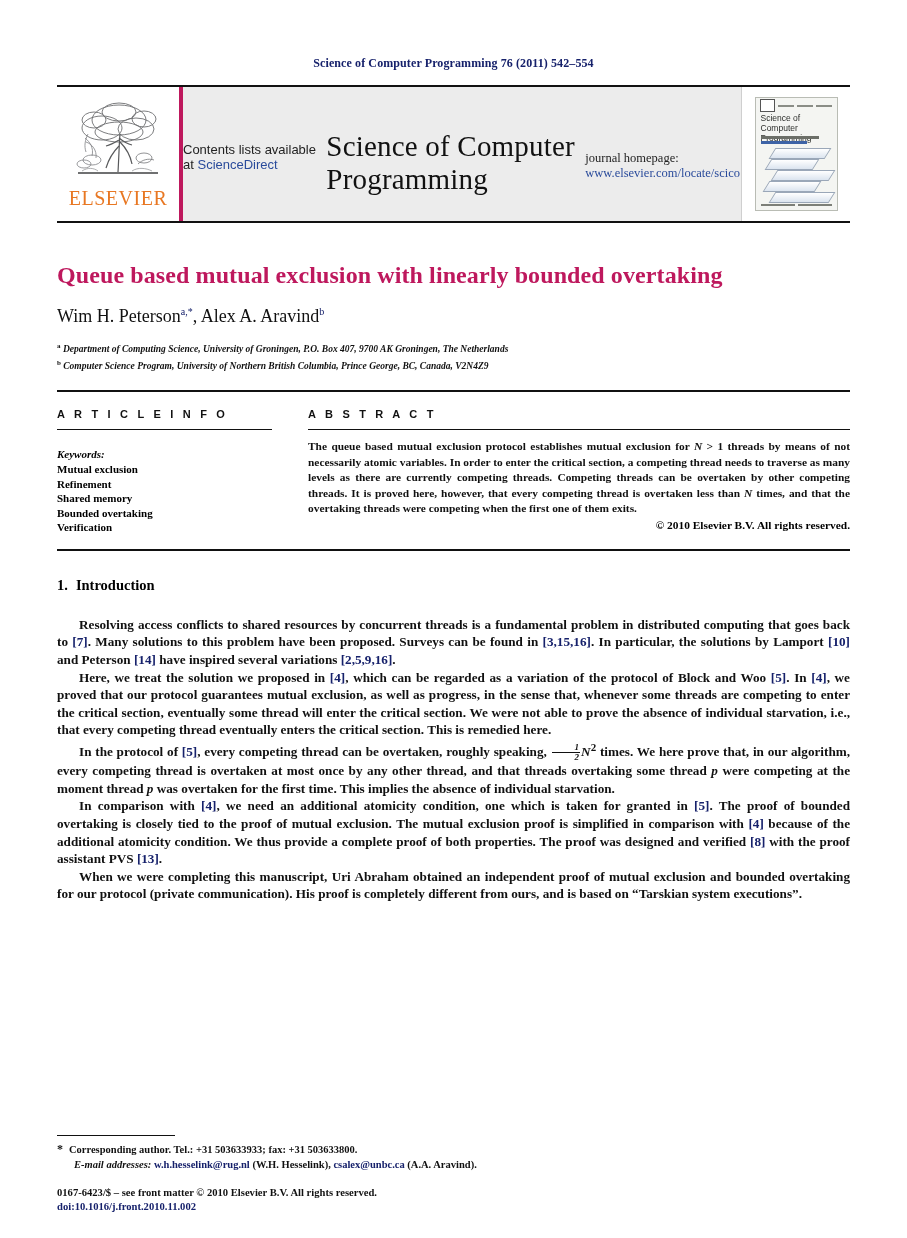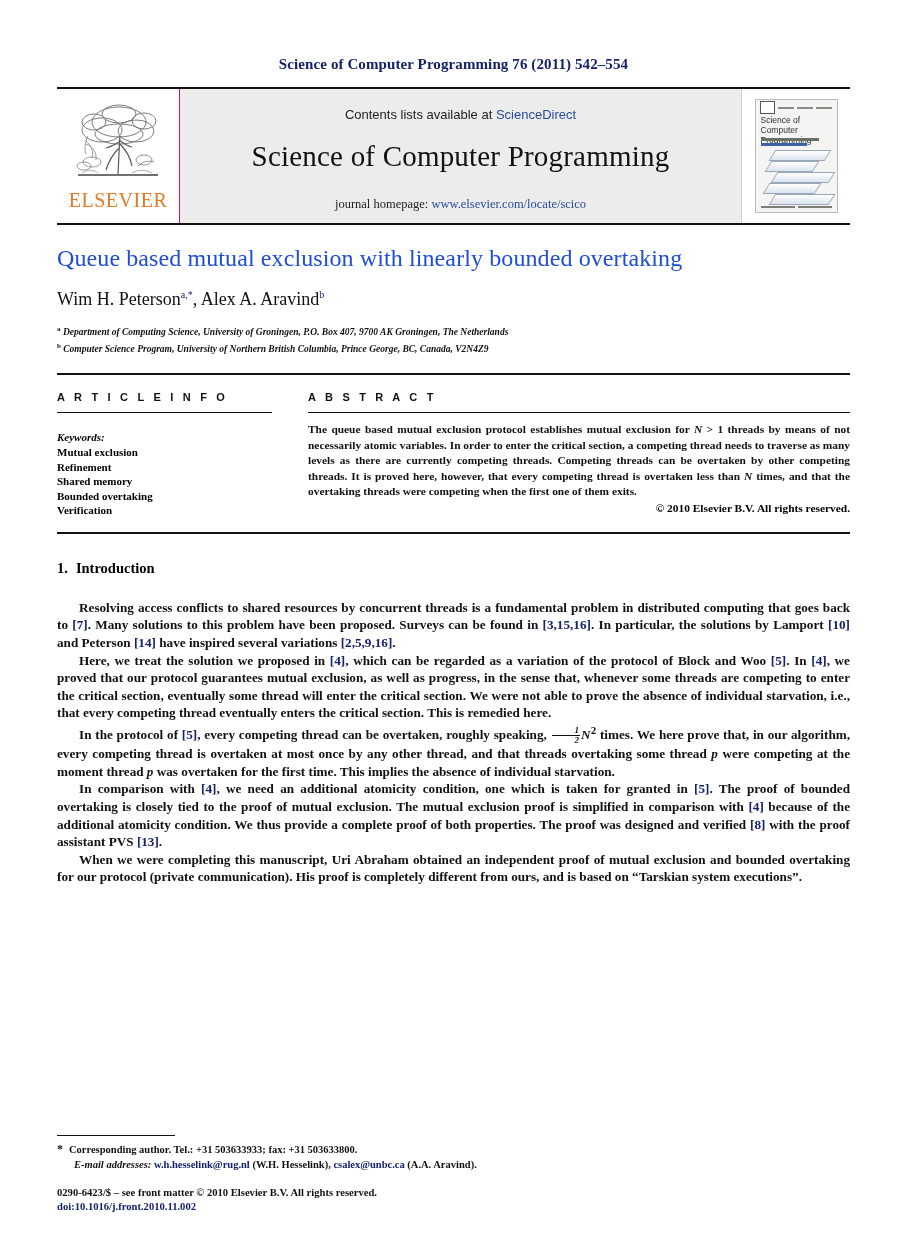--- a/index.html
+++ b/index.html
@@ -20,21 +20,21 @@
     height: 1238px;
     position: relative;
     box-sizing: border-box;
   }
 
   
   .running-head {
     text-align: center;
     font-family: "Liberation Serif", serif;
     font-weight: bold;
-    font-size: 15px;
+    font-size: 12px;
     color: #16216b;
     padding-top: 56px;
     letter-spacing: 0.1px;
   }
 
   
   .masthead {
     margin: 14px 57px 0 57px;
     border-top: 2.5px solid #111;
     border-bottom: 2.5px solid #111;
@@ -58,24 +58,23 @@
     font-family: "Liberation Serif", serif;
     font-size: 20px;
     letter-spacing: 0.5px;
     color: #E87722;
     font-weight: normal;
     margin-top: 1px;
   }
   .center-cell {
     flex: 1 1 auto;
     background: #ececec;
-    border-left: 1px solid #be185d;
+    border-left: 4px solid #be185d;
     border-right: 1px solid #cfcfcf;
     display: flex;
-    flex-direction: column;
     align-items: center;
     justify-content: center;
     position: relative;
     padding: 6px 0;
     box-sizing: border-box;
   }
   .contents-line {
     font-family: "Liberation Sans", sans-serif;
     font-size: 13px;
     color: #222;
@@ -142,24 +141,24 @@
   .cover-foot {
     position: absolute; bottom: 4px; left: 5px; right: 5px;
     display: flex; align-items: center; gap: 3px;
   }
   .cover-foot .fl { height: 2px; background:#7c7f78; flex:1 1 auto; }
 
   
   .content { margin: 0 57px; }
   .article-title {
     font-size: 24px;
-    font-weight: normal;
-    margin: 20px 0 0 0;
+    font-weight: bold;
+    margin: 39px 0 0 0;
     letter-spacing: 0.1px;
-    color: #1d4ed8;
+    color: #be185d;
   }
   .authors {
     font-size: 18px;
     margin: 17px 0 0 0;
     color: #111;
   }
   .authors sup { font-size: 10px; color: #16216b; }
   .authors sup.star { color: #16216b; }
   .affiliations { margin-top: 12px; }
   .affil {
@@ -425,17 +424,17 @@
     <div class="fn-line fn-indent">
       <span class="em">E-mail addresses:</span>
       <a href="#">w.h.hesselink@rug.nl</a>
       <span>(W.H. Hesselink)</span><span>,</span>
       <a href="#">csalex@unbc.ca</a>
       <span>(A.A. Aravind)</span><span>.</span>
     </div>
   </div>
 
   <div class="imprint">
-    <div class="imprint-line">0290-6423/$ – see front matter © 2010 Elsevier B.V. All rights reserved.</div>
+    <div class="imprint-line">0167-6423/$ – see front matter © 2010 Elsevier B.V. All rights reserved.</div>
     <div class="imprint-line imprint-doi">doi:10.1016/j.front.2010.11.002</div>
   </div>
 
 </div>
 
 </body></html>

